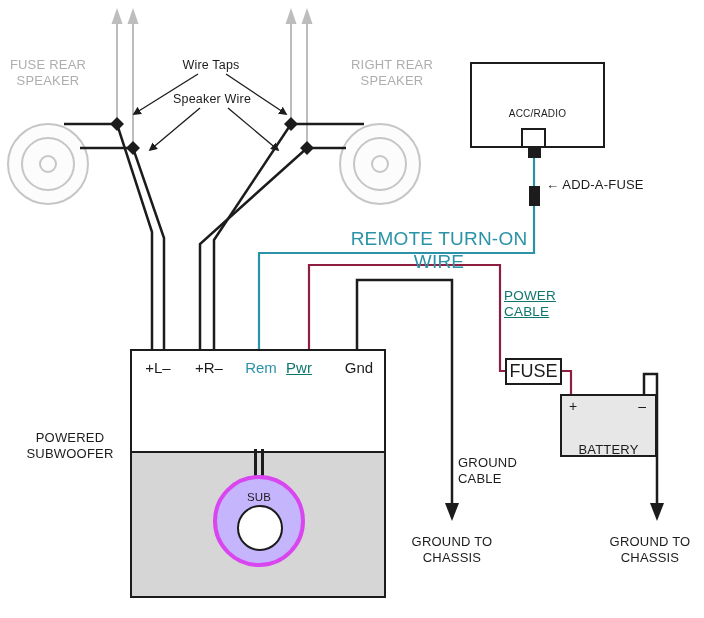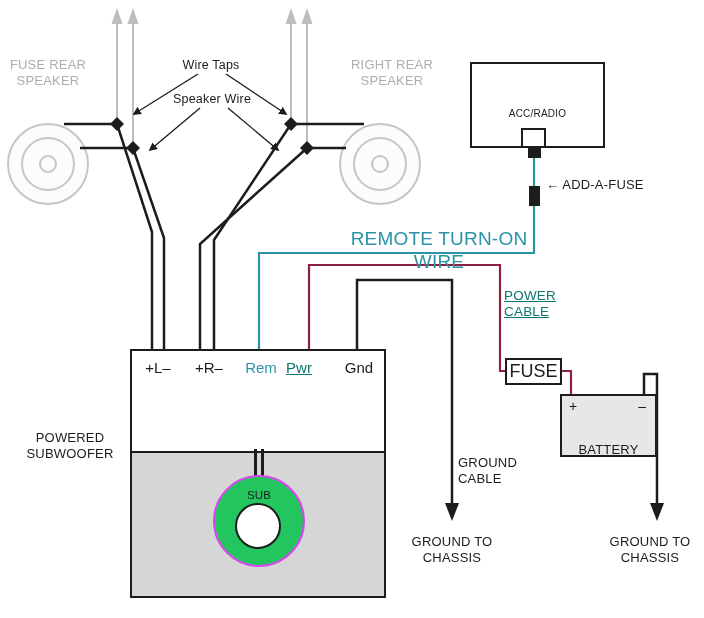--- a/index.html
+++ b/index.html
@@ -6,21 +6,21 @@
   html,body { background:#ffffff; }
   body { font-family:"Liberation Sans", sans-serif; color:#1c1c1c; }
   .canvas { position:relative; width:704px; height:618px; background:#fff; overflow:hidden; }
   svg.wires { position:absolute; left:0; top:0; }
   .lbl { position:absolute; font-size:13px; line-height:1.22; text-align:center; white-space:pre-line; letter-spacing:.2px; }
   .gray { color:#aeaeae; }
   .teal { color:#2b93a8; }
   .maroon { color:#0f766e;text-decoration:underline; }
   .box { position:absolute; background:#fff; border:2px solid #1c1c1c; }
   .term { position:absolute; top:8px; width:50px; text-align:center; font-size:15px; }
-  .sub-outer { position:absolute; left:81px; top:124px; width:92px; height:92px; border:2px solid #d946ef; border-radius:50%; background:#22c55e; }
+  .sub-outer { position:absolute; left:81px; top:124px; width:92px; height:92px; border:4px solid #d946ef; border-radius:50%; background:#c4b5fd; }
   .sub-inner { position:absolute; left:20px; top:26px; width:46px; height:46px; border:2px solid #1c1c1c; border-radius:50%; background:#fff; }
 </style>
 </head>
 <body>
 
 <div class="canvas">
 
   <svg class="wires" width="704" height="618" viewBox="0 0 704 618">
     <defs>
       <marker id="arrSm" viewBox="0 0 10 10" refX="8" refY="5" markerWidth="6.5" markerHeight="6.5" orient="auto-start-reverse">

